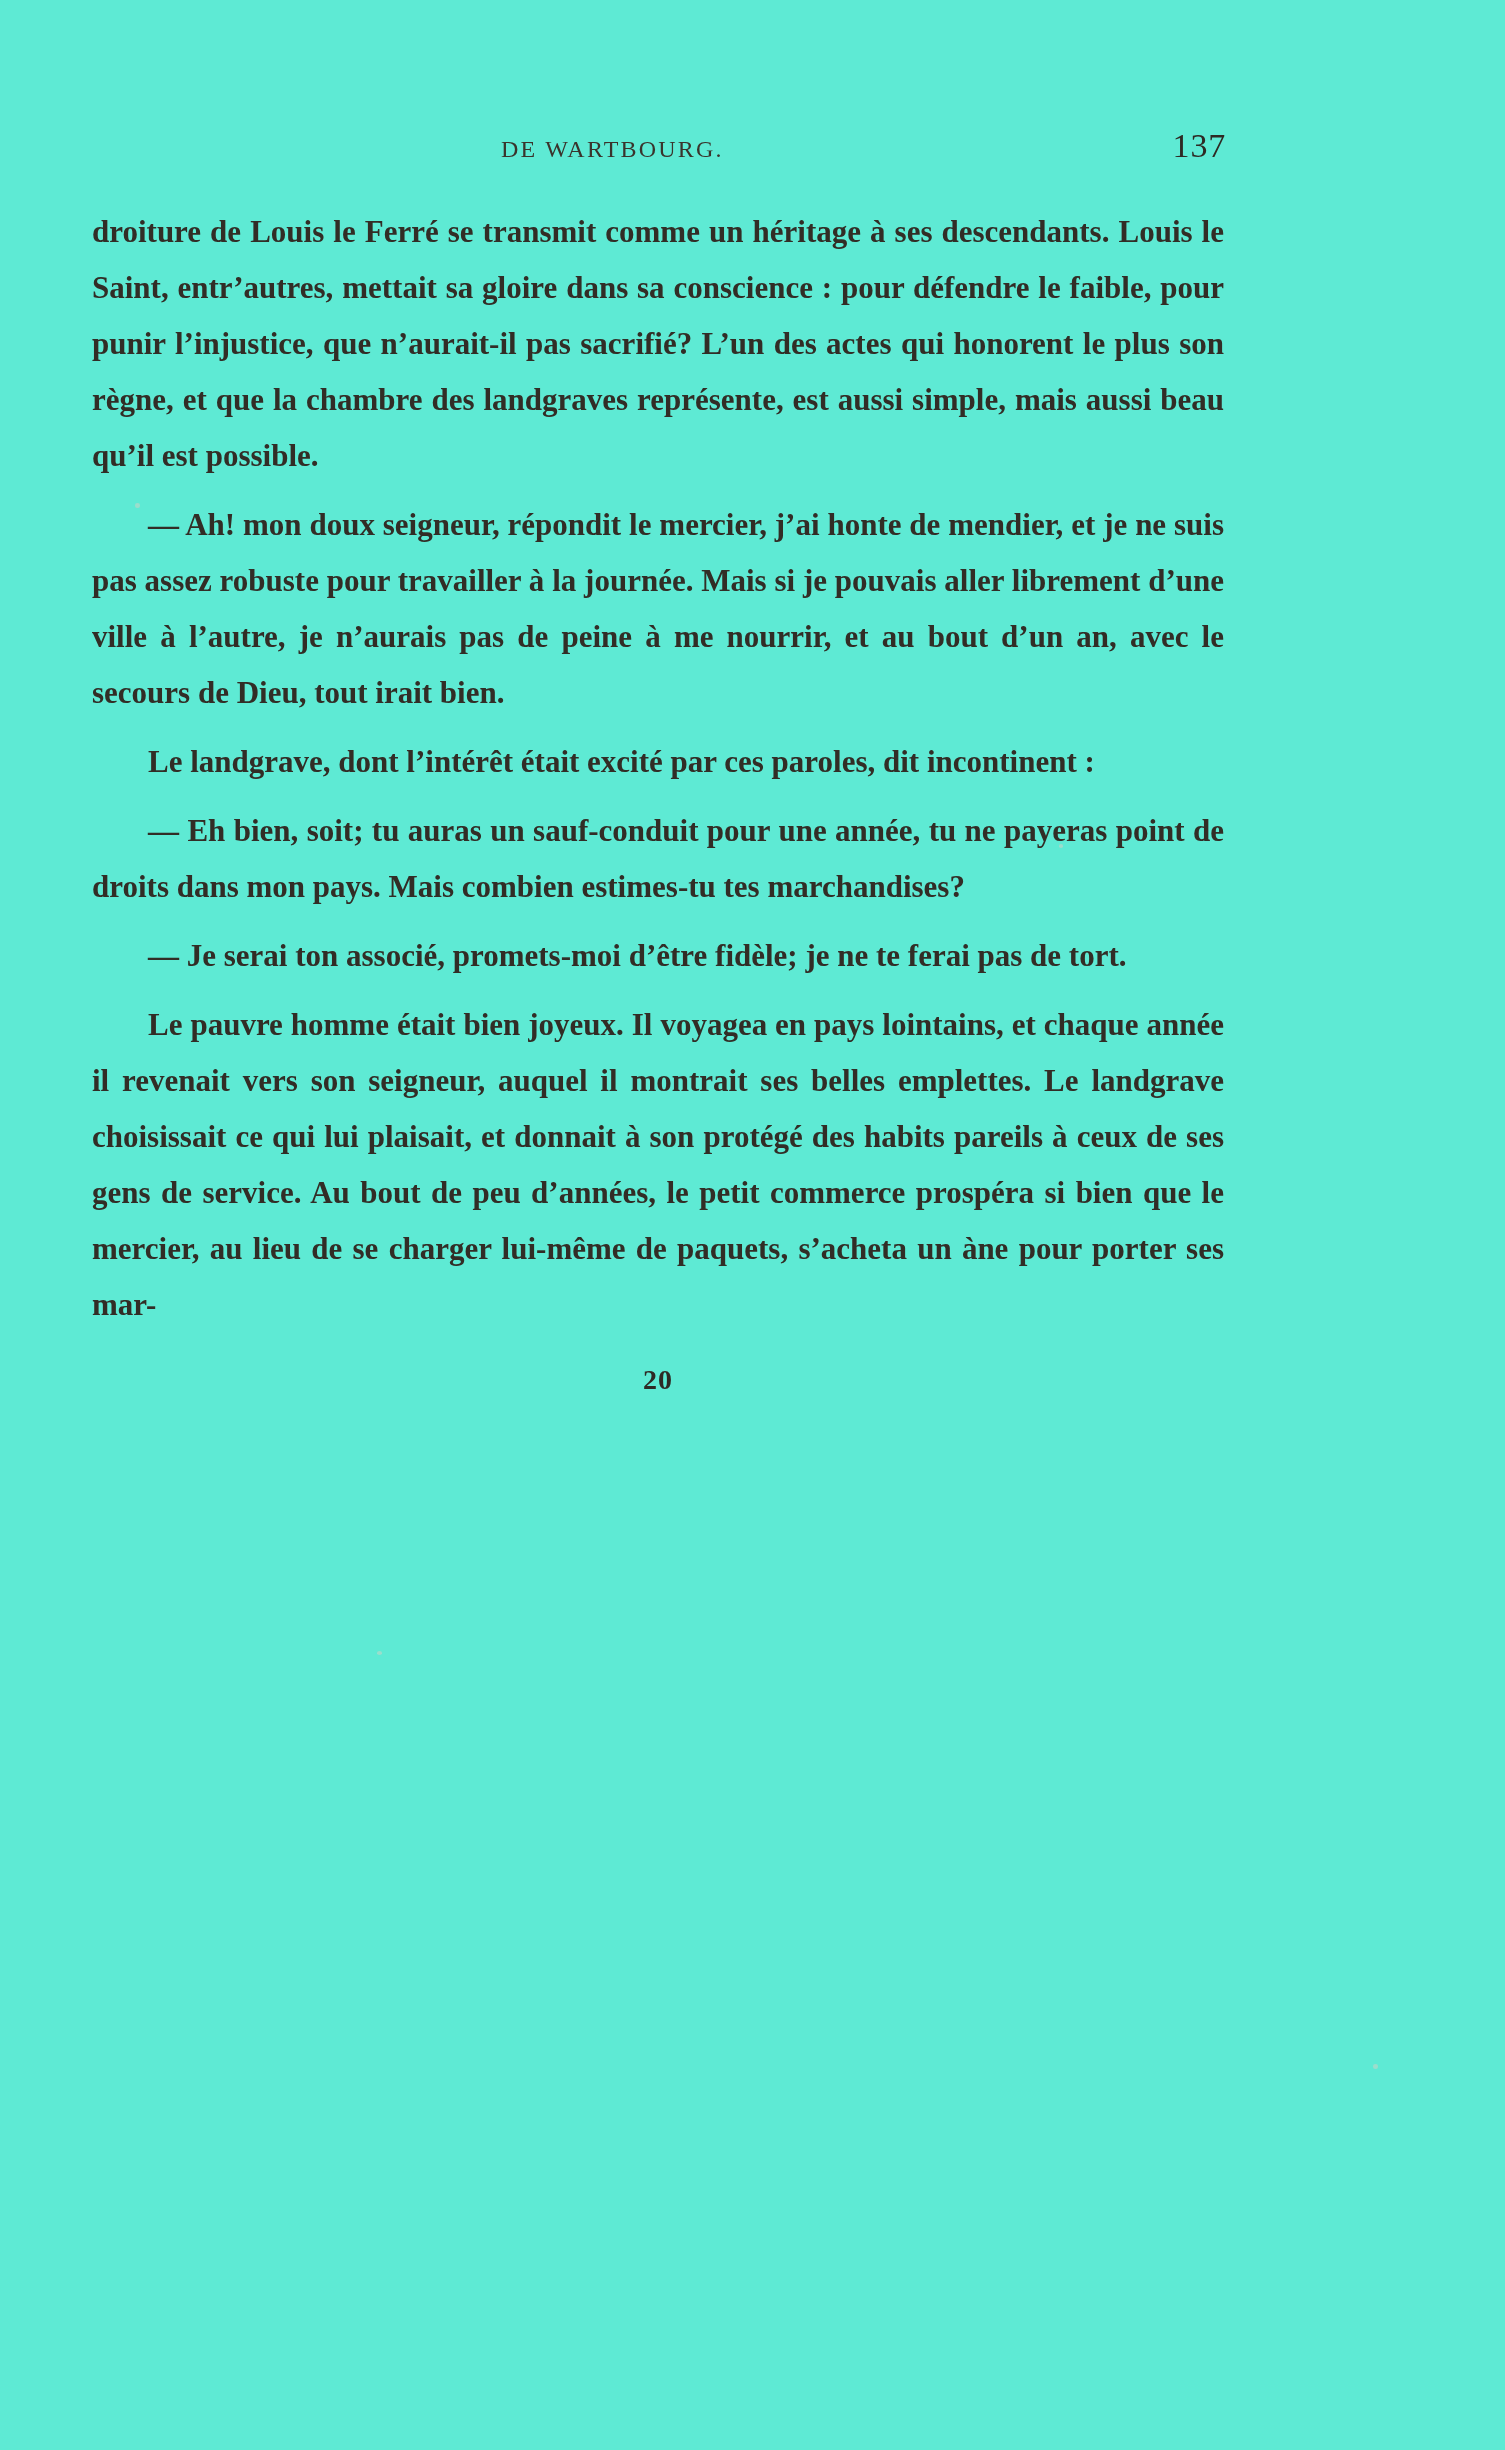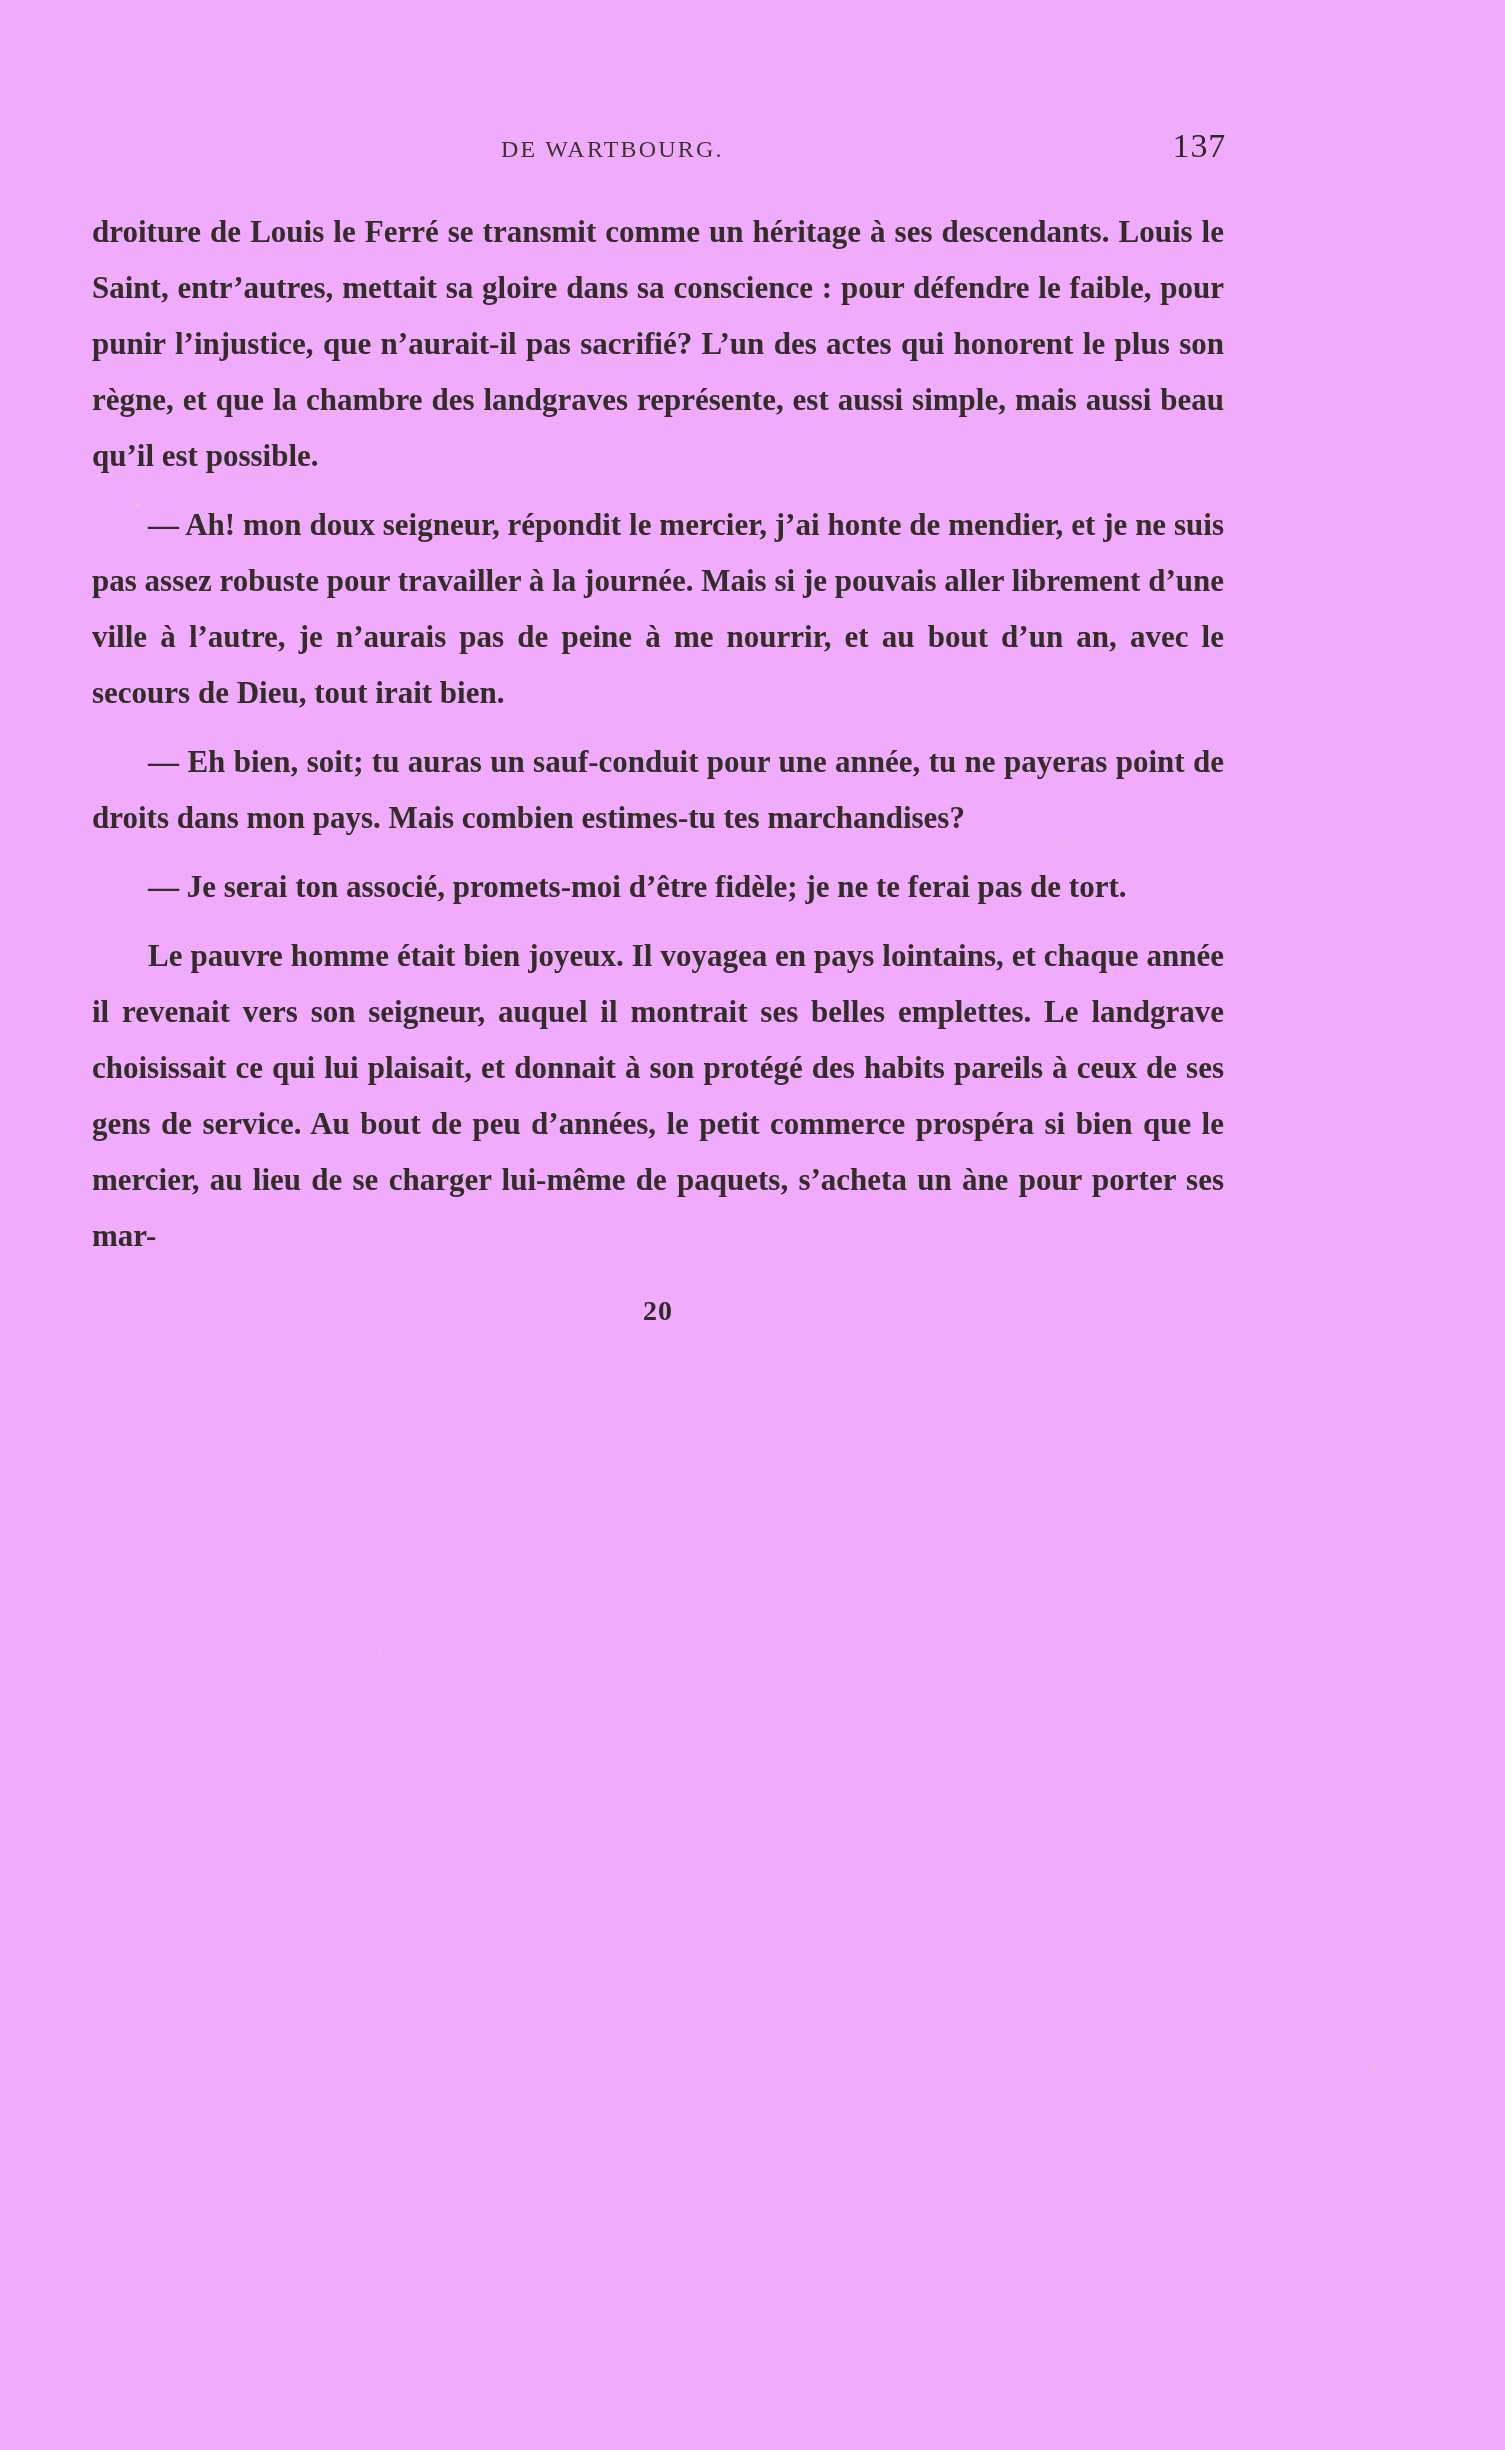--- a/index.html
+++ b/index.html
@@ -10,21 +10,21 @@
   body {
     width: 1506px;
     height: 2450px;
     font-family: "Liberation Serif", serif;
     color: #2e2a24;
   }
   .page {
     position: relative;
     width: 1506px;
     height: 2450px;
-    background: #f0abfc;
+    background: #5eead4;
     box-sizing: border-box;
     padding: 0;
     overflow: hidden;
   }
   .page-inner {
     position: absolute;
     left: 79px;
     top: 115px;
     width: 1158px;
   }
@@ -97,20 +97,21 @@
   <div class="page-inner">
 
     <div class="running-head">
       <span class="header-title">DE WARTBOURG.</span>
       <span class="header-folio">137</span>
     </div>
 
     <div class="body-text">
       <p class="noindent">droiture de Louis le Ferré se transmit comme un héritage à ses descendants. Louis le Saint, entr’autres, mettait sa gloire dans sa conscience : pour défendre le faible, pour punir l’injustice, que n’aurait-il pas sacrifié? L’un des actes qui honorent le plus son règne, et que la chambre des landgraves représente, est aussi simple, mais aussi beau qu’il est possible.</p>
       <p class="dash-start">— Ah! mon doux seigneur, répondit le mercier, j’ai honte de mendier, et je ne suis pas assez robuste pour travailler à la journée. Mais si je pouvais aller librement d’une ville à l’autre, je n’aurais pas de peine à me nourrir, et au bout d’un an, avec le secours de Dieu, tout irait bien.</p>
+      <p class="indent">Le landgrave, dont l’intérêt était excité par ces paroles, dit incontinent :</p>
       <p class="dash-start">— Eh bien, soit; tu auras un sauf-conduit pour une année, tu ne payeras point de droits dans mon pays. Mais combien estimes-tu tes marchandises?</p>
       <p class="dash-start">— Je serai ton associé, promets-moi d’être fidèle; je ne te ferai pas de tort.</p>
       <p class="indent">Le pauvre homme était bien joyeux. Il voyagea en pays lointains, et chaque année il revenait vers son seigneur, auquel il montrait ses belles emplettes. Le landgrave choisissait ce qui lui plaisait, et donnait à son protégé des habits pareils à ceux de ses gens de service. Au bout de peu d’années, le petit commerce prospéra si bien que le mercier, au lieu de se charger lui-même de paquets, s’acheta un àne pour porter ses mar-</p>
     </div>
 
     <div class="signature">20</div>
 
   </div>
 </div>
 

